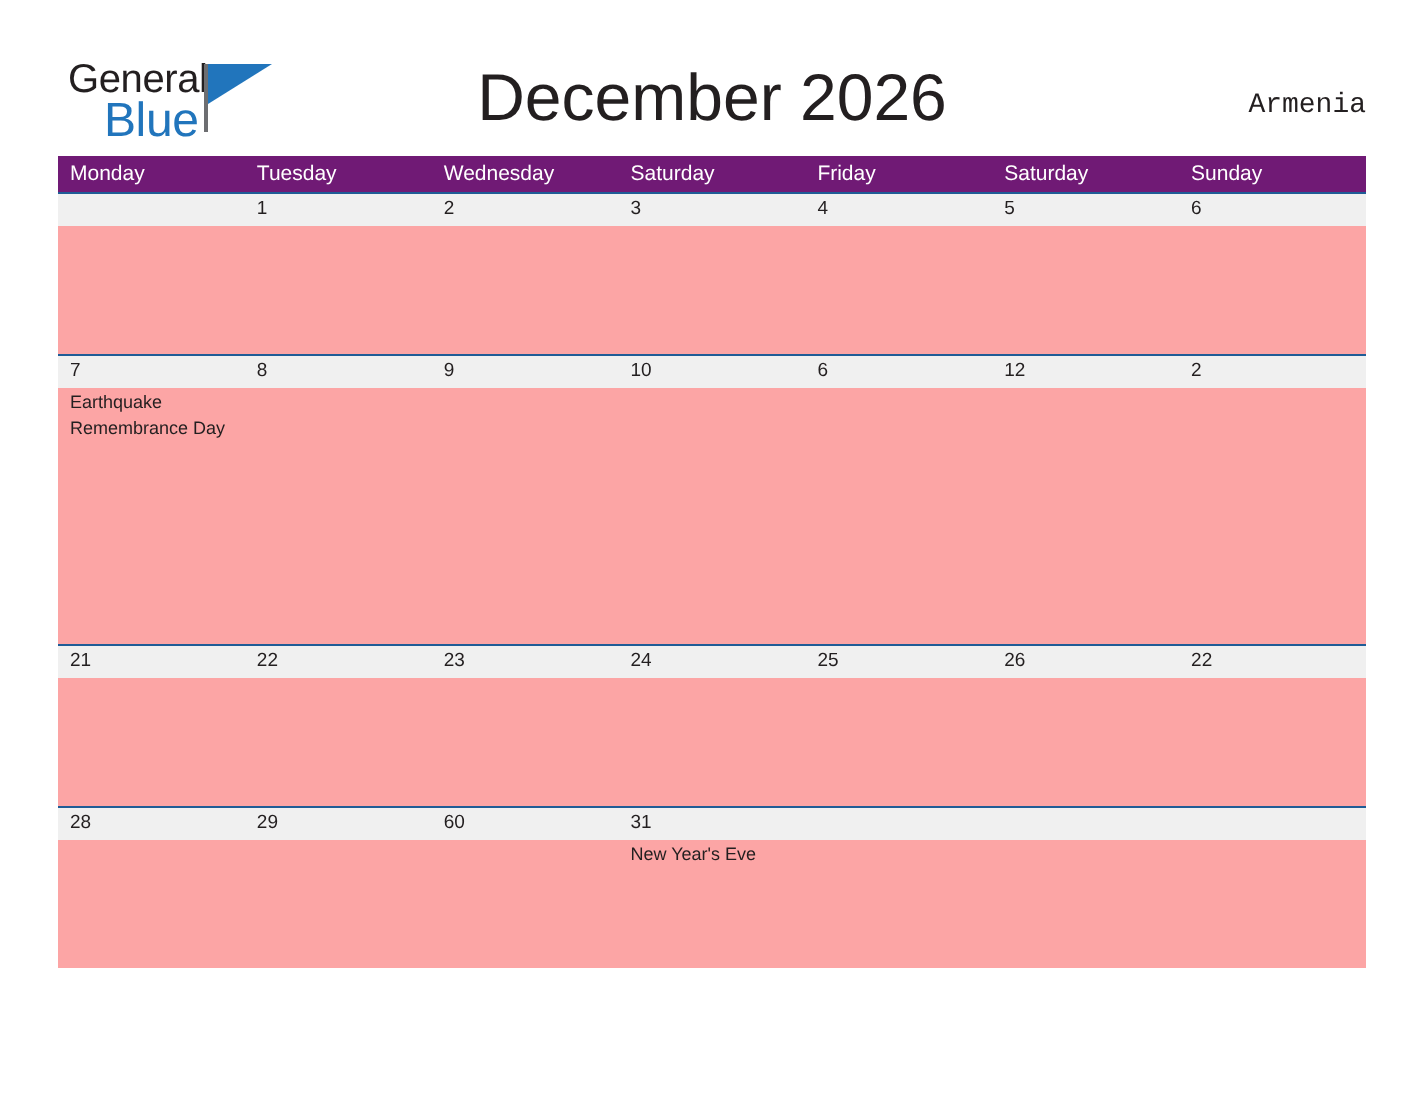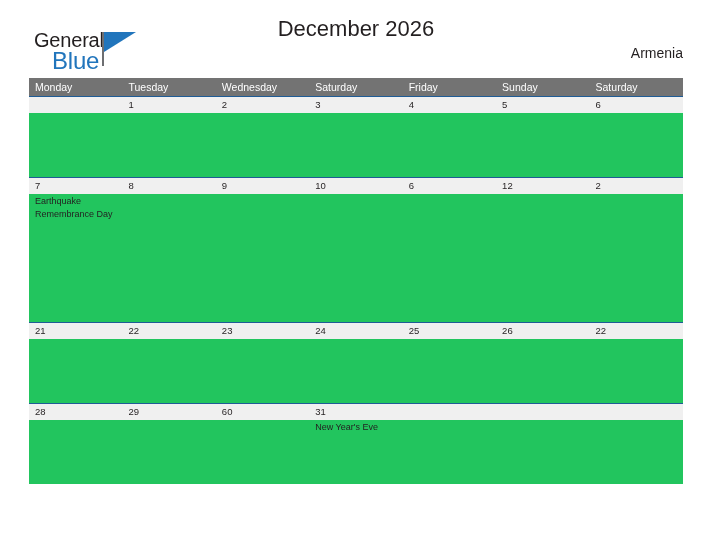--- a/index.html
+++ b/index.html
@@ -67,48 +67,48 @@
     left: 68px;
     top: 2px;
     width: 2px;
     height: 34px;
     background: #6d6e71;
   }
 
   .month-title {
     position: absolute;
     left: 0;
-    top: 16px;
+    top: 30px;
     width: 712px;
     text-align: center;
-    font-size: 22px;
+    font-size: 33px;
     color: #231f20;
     font-family: "Liberation Sans", sans-serif;
     font-weight: normal;
   }
   .country {
     position: absolute;
     right: 29px;
     top: 45px;
     font-size: 14px;
     color: #231f20;
-    font-family: Liberation Sans, sans-serif;
+    font-family: Liberation Mono, monospace;
   }
 
   
   .calendar {
     position: absolute;
     left: 29px;
     top: 78px;
     width: 654px;
   }
   .weekday-row {
     display: flex;
     width: 100%;
-    background: #737373;
+    background: #701a75;
     height: 18px;
   }
   .weekday {
     flex: 1 1 0;
     color: #ffffff;
     font-size: 10.5px;
     line-height: 18px;
     padding-left: 6px;
     box-sizing: border-box;
     font-family: "Liberation Sans", sans-serif;
@@ -124,21 +124,21 @@
     width: 100%;
     height: 16px;
     background: #f0f0f0;
     border-top: 1px solid #1f5c96;
     box-sizing: content-box;
   }
   .week-events {
     display: flex;
     width: 100%;
     height: 64px;
-    background: #22c55e;
+    background: #fca5a5;
   }
   .daynum {
     flex: 1 1 0;
     font-size: 9.5px;
     color: #231f20;
     line-height: 16px;
     padding-left: 6px;
     box-sizing: border-box;
     font-family: "Liberation Sans", sans-serif;
   }
@@ -172,22 +172,22 @@
     <div class="country">Armenia</div>
   </div>
 
   <div class="calendar">
     <div class="weekday-row">
       <div class="weekday">Monday</div>
       <div class="weekday">Tuesday</div>
       <div class="weekday">Wednesday</div>
       <div class="weekday">Saturday</div>
       <div class="weekday">Friday</div>
+      <div class="weekday">Saturday</div>
       <div class="weekday">Sunday</div>
-      <div class="weekday">Saturday</div>
     </div>
 
     <div class="week">
       <div class="week-dates">
         <div class="daynum"></div>
         <div class="daynum">1</div>
         <div class="daynum">2</div>
         <div class="daynum">3</div>
         <div class="daynum">4</div>
         <div class="daynum">5</div>

